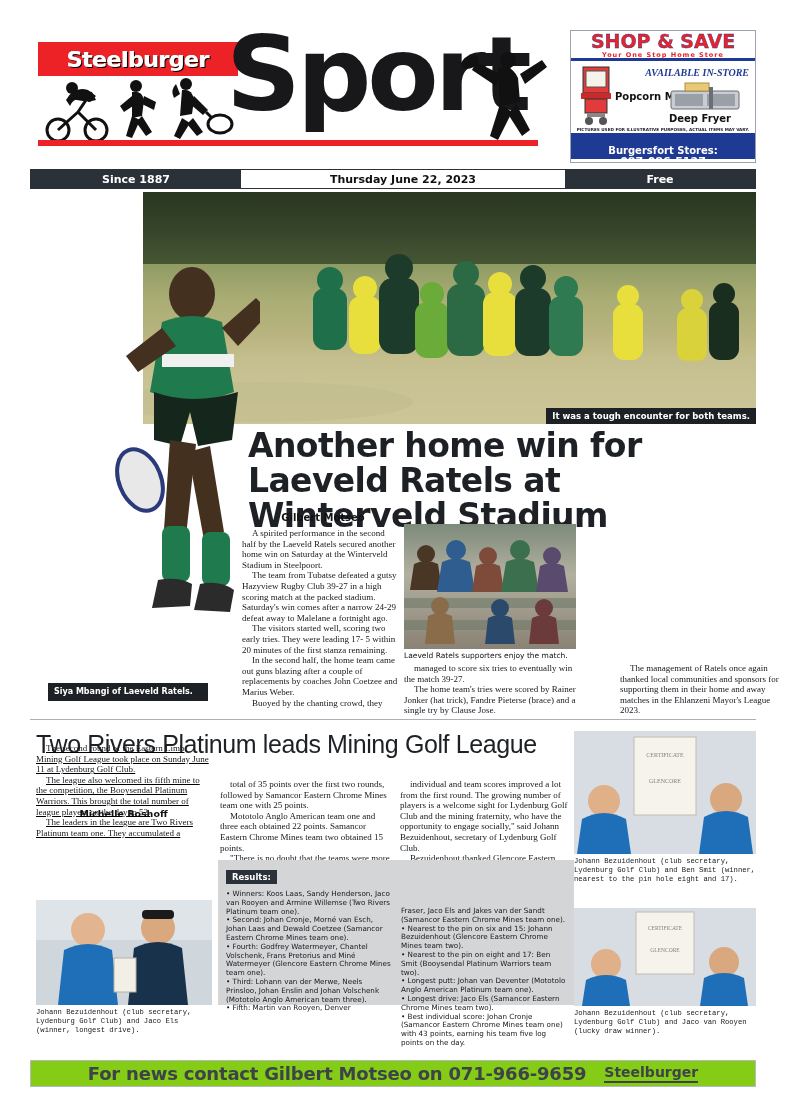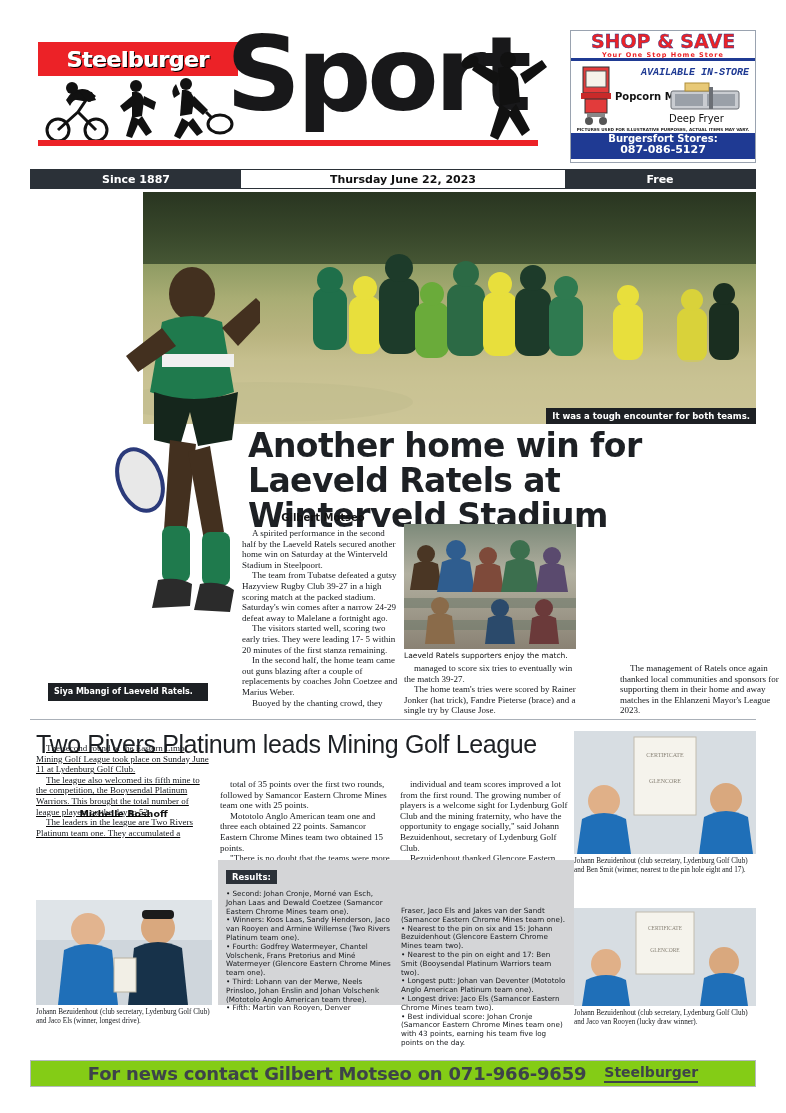--- a/index.html
+++ b/index.html
@@ -43,40 +43,40 @@
     text-align:center; font-family:"DejaVu Sans", sans-serif; font-weight:bold;
     font-size:19px; color:#ec2227; letter-spacing:0px; line-height:20px;
     -webkit-text-stroke:0.4px #1f3a93;
   }
   .ad-sub {
     text-align:center; font-family:"DejaVu Sans", sans-serif; font-weight:bold;
     font-size:6.5px; color:#ec2227; letter-spacing:1px;
   }
   .ad-mid { position:relative; height:72px; background:#fff; }
   .ad-avail {
-    position:absolute; right:6px; top:6px; font-family:Liberation Mono, monospace;
+    position:absolute; right:6px; top:6px; font-family:Liberation Serif, serif;
     font-weight:bold; font-size:10px; color:#1f3a93; font-style:italic;
   }
   .ad-popcorn-label {
     position:absolute; left:44px; top:30px; font-family:"DejaVu Sans", sans-serif;
     font-weight:bold; font-size:10px; color:#111; line-height:11px;
   }
   .ad-fryer-label {
     position:absolute; left:98px; top:52px; font-family:"DejaVu Sans", sans-serif;
-    font-weight:normal; font-size:10px; color:#111;
+    font-weight:bold; font-size:10px; color:#111;
   }
   .popcorn-machine { position:absolute; left:6px; top:4px; width:38px; height:62px; }
   .deep-fryer { position:absolute; left:98px; top:20px; width:72px; height:32px; }
   .ad-disclaimer {
     position:absolute; left:0; right:0; bottom:1px; text-align:center;
     font-family:"DejaVu Sans", sans-serif; font-size:4.2px; font-weight:bold; color:#222;
   }
   .ad-bottom {
     height:26px; background:#1f3a93; color:#fff; text-align:center;
-    font-family:"DejaVu Sans", sans-serif; font-weight:bold; padding-top:0;
+    font-family:"DejaVu Sans", sans-serif; font-weight:bold; padding-top:12px;
   }
   .ad-store { font-size:10px; line-height:11px; }
   .ad-phone { font-size:11px; line-height:12px; }
 
   
   .datebar { position:absolute; left:30px; top:169px; width:726px; height:20px; display:flex;
              border:1px solid #2b3138; }
   .datebar .seg { display:flex; align-items:center; justify-content:center;
                   font-family:"DejaVu Sans", sans-serif; font-weight:bold; font-size:11px; }
   .seg-left { width:210px; background:#2b3138; color:#fff; }
@@ -166,21 +166,21 @@
   .results-cols li, .results-cont {
     font-family:"DejaVu Sans", sans-serif; font-size:7.2px; line-height:8.8px;
     color:#15181c; margin-bottom:0px;
   }
   .results-right { width:168px; padding-top:17px; }
 
   
   .gphoto { position:absolute; right:30px; width:182px; overflow:hidden; }
   .gphoto-img { width:182px; background:#b9c4cd; position:relative; overflow:hidden; }
   .gcap {
-    font-family:Liberation Serif, serif; font-size:7.2px; line-height:9px;
+    font-family:Liberation Mono, monospace; font-size:7.2px; line-height:9px;
     color:#15181c; padding-top:3px;
   }
   .gphoto-left { position:absolute; left:36px; top:900px; width:176px; }
   .gphoto-left .gphoto-img { width:176px; }
 
   
   .footer {
     position:absolute; left:30px; top:1060px; width:726px; height:27px;
     border:1px solid #b5bac0; background:#84cc16; display:flex;
     align-items:center; justify-content:center; gap:18px;
@@ -456,22 +456,22 @@
   </div>
   <div class="story gcol-c">
     <p>individual and team scores improved a lot from the first round. The growing number of players is a welcome sight for Lydenburg Golf Club and the mining fraternity, who have the opportunity to engage socially," said Johann Bezuidenhout, secretary of Lydenburg Golf Club.</p>
     <p>Bezuidenhout thanked Glencore Eastern Chrome Mines for hosting the competition.</p>
   </div>
 
   <div class="results-box">
     <div class="results-title">Results:</div>
     <div class="results-cols">
       <ul>
+        <li>• Winners: Koos Laas, Sandy Henderson, Jaco van Rooyen and Armine Willemse (Two Rivers Platinum team one).</li>
         <li>• Second: Johan Cronje, Morné van Esch, Johan Laas and Dewald Coetzee (Samancor Eastern Chrome Mines team one).</li>
-        <li>• Winners: Koos Laas, Sandy Henderson, Jaco van Rooyen and Armine Willemse (Two Rivers Platinum team one).</li>
         <li>• Fourth: Godfrey Watermeyer, Chantel Volschenk, Frans Pretorius and Miné Watermeyer (Glencore Eastern Chrome Mines team one).</li>
         <li>• Third: Lohann van der Merwe, Neels Prinsloo, Johan Enslin and Johan Volschenk (Mototolo Anglo American team three).</li>
         <li>• Fifth: Martin van Rooyen, Denver</li>
       </ul>
       <div class="results-right">
         <div class="results-cont">Fraser, Jaco Els and Jakes van der Sandt (Samancor Eastern Chrome Mines team one).</div>
         <div class="results-cont">• Nearest to the pin on six and 15: Johann Bezuidenhout (Glencore Eastern Chrome Mines team two).</div>
         <div class="results-cont">• Nearest to the pin on eight and 17: Ben Smit (Booysendal Platinum Warriors team two).</div>
         <div class="results-cont">• Longest putt: Johan van Deventer (Mototolo Anglo American Platinum team one).</div>
         <div class="results-cont">• Longest drive: Jaco Els (Samancor Eastern Chrome Mines team two).</div>

